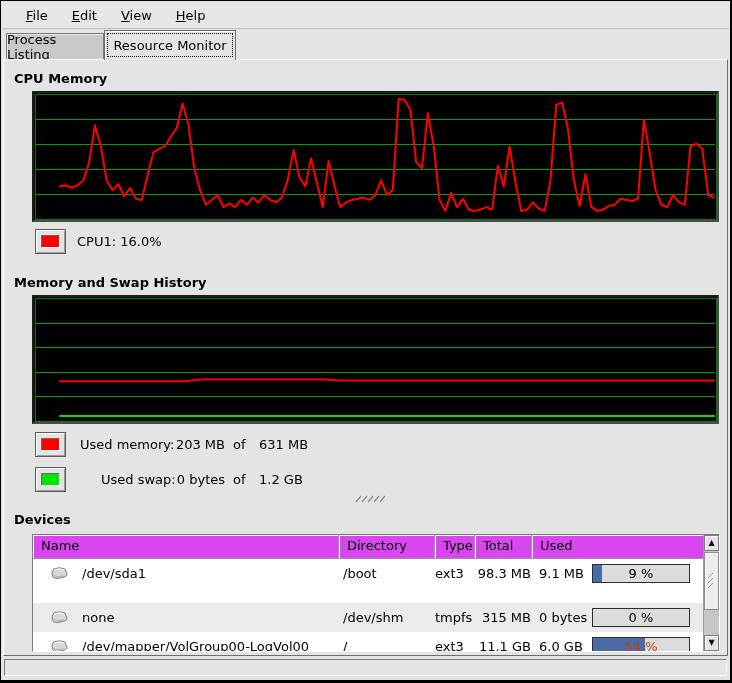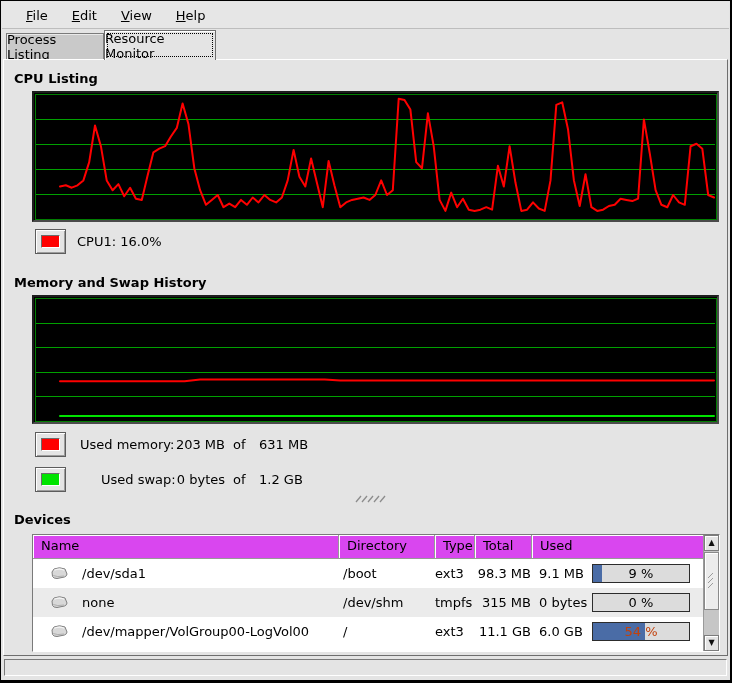--- a/index.html
+++ b/index.html
@@ -13,21 +13,21 @@
   
   .menubar{position:absolute;left:1px;right:1px;top:1px;height:27px;background:#e6e6e6;
     border-bottom:1px solid #bdbdbd;display:flex;align-items:center;padding-left:15px;}
   .menu-item{padding:4px 9px;margin-right:6px;cursor:default;}
   .menu-item .mn{text-decoration:underline;}
   
   .tabbar{position:absolute;left:2px;top:29px;height:29px;right:2px;}
   .tab{position:absolute;display:flex;align-items:center;justify-content:center;cursor:default;}
   .tab-inactive{left:3px;top:3px;width:98px;height:26px;background:#c9c9c9;
     border:1px solid #7a7a7a;border-bottom:none;box-shadow:inset 1px 1px 0 #e9e9e9;}
-  .tab-active{left:101px;top:0;width:112px;height:30px;background:#e4e4e4;
+  .tab-active{left:101px;top:0;width:132px;height:30px;background:#e4e4e4;
     border:1px solid #6e6e6e;border-bottom:none;box-shadow:inset 1px 1px 0 #fff;
     outline:1px dotted #000;outline-offset:-4px;z-index:3;}
   
   .page{position:absolute;left:2px;right:2px;top:58px;bottom:24px;background:#e4e4e4;
     border:1px solid;border-color:#fff #6e6e6e #6e6e6e #fff;z-index:1;}
   .sect-title{position:absolute;left:10px;font-weight:bold;}
   
   .graph{position:absolute;left:28px;width:687px;background:#000;
     border:2px solid #1c1c1c;border-right-color:#4a4a4a;border-bottom-color:#4a4a4a;}
   .graph svg{display:block;width:100%;height:100%;}
@@ -46,21 +46,21 @@
   .table{position:absolute;left:28px;top:474px;width:688px;height:118px;background:#fff;
     border:1px solid;border-color:#7a7a7a #fff #fff #7a7a7a;}
   .thead{display:flex;height:24px;background:#e4e4e4;}
   .th{background:#d946ef;border-right:1px solid #989898;border-bottom:1px solid #989898;
     box-shadow:inset 1px 1px 0 #fff;padding-left:8px;line-height:22px;cursor:default;
     overflow:hidden;white-space:nowrap;}
   .th-name{width:306px;}.th-dir{width:96px;}.th-type{width:40px;}.th-total{width:57px;}
   .th-used{flex:1;border-right:none;}
   .tbody{position:absolute;left:0;right:16px;top:24px;bottom:0;overflow:hidden;}
   .trow{display:flex;align-items:center;height:29px;background:#fff;}
-  .trow.alt{background:#ebebeb;}
+  .trow.alt{background:#ebebeb;margin-top:15px;}
   .td{white-space:nowrap;overflow:hidden;gap:8px;}
   .td-name{width:306px;display:flex;align-items:center;padding-left:18px;}
   .td-name svg{margin-right:6px;flex:none;}
   .td-dir{width:96px;padding-left:4px;}
   .td-type{width:40px;}
   .td-total{width:57px;text-align:right;padding-right:1px;}
   .td-usedtext{width:60px;padding-left:7px;}
   .pbar{position:relative;width:98px;height:19px;background:#dcdcdc;border:1px solid #2c2c2c;
     overflow:hidden;}
   .pbar-fill{position:absolute;left:0;top:0;bottom:0;}
@@ -99,21 +99,21 @@
     <div class="tab tab-inactive">
       <span>Process Listing</span>
     </div>
     <div class="tab tab-active">
       <span>Resource Monitor</span>
     </div>
   </div>
 
   <div class="page">
 
-    <div class="sect-title" style="top:11px;">CPU Listing</div>
+    <div class="sect-title" style="top:11px;">CPU Memory</div>
 
     <div class="graph" style="top:31px;height:131px;">
       <svg id="cpu-svg" viewBox="0 0 683 127" preserveAspectRatio="none">
           <rect x="1" y="1" width="681" height="125" fill="none" stroke="#007d00" stroke-width="1" shape-rendering="crispEdges"></rect>
           <line x1="2" y1="26.5" x2="681" y2="26.5" stroke="#00a000" stroke-width="1" shape-rendering="crispEdges"></line>
           <line x1="2" y1="51.5" x2="681" y2="51.5" stroke="#00a000" stroke-width="1" shape-rendering="crispEdges"></line>
           <line x1="2" y1="76.5" x2="681" y2="76.5" stroke="#00a000" stroke-width="1" shape-rendering="crispEdges"></line>
           <line x1="2" y1="101.5" x2="681" y2="101.5" stroke="#00a000" stroke-width="1" shape-rendering="crispEdges"></line>
           <polyline points="26.0,93.5 31.8,92.3 37.7,94.7 43.5,92.3 49.4,87.4 55.2,69.1 61.0,32.5 66.9,53.2 72.7,87.4 78.6,97.2 84.4,91.1 90.2,103.3 96.1,94.7 101.9,105.7 107.8,106.9 113.6,82.5 119.4,59.3 125.3,55.7 131.1,53.2 136.9,43.5 142.8,34.9 148.6,10.5 154.5,31.3 160.3,75.2 166.1,97.2 172.0,111.8 177.8,106.9 183.7,102.0 189.5,114.2 195.3,110.6 201.2,114.2 207.0,106.9 212.9,111.8 218.7,104.5 224.5,109.4 230.4,102.0 236.2,106.9 242.1,109.4 247.9,104.5 253.7,87.4 259.6,56.9 265.4,83.7 271.3,93.5 277.1,65.4 282.9,89.8 288.8,114.2 294.6,67.9 300.4,92.3 306.3,114.2 312.1,109.4 318.0,106.9 323.8,105.7 329.6,104.5 335.5,106.9 341.3,102.0 347.2,87.4 353.0,102.0 358.8,97.2 364.7,5.7 370.5,6.9 376.4,16.6 382.2,69.1 388.0,75.2 393.9,20.3 399.7,53.2 405.6,106.9 411.4,117.9 417.2,99.6 423.1,114.2 428.9,105.7 434.8,116.7 440.6,117.9 446.4,116.7 452.3,114.2 458.1,116.7 463.9,72.8 469.8,93.5 475.6,53.2 481.5,89.8 487.3,117.9 493.1,116.7 499.0,109.4 504.8,115.5 510.7,117.9 516.5,87.4 522.3,11.8 528.2,9.3 534.0,36.2 539.9,87.4 545.7,113.0 551.5,81.3 557.4,114.2 563.2,117.9 569.1,116.7 574.9,113.0 580.7,111.8 586.6,105.7 592.4,106.9 598.3,108.1 604.1,105.7 609.9,26.4 615.8,60.6 621.6,97.2 627.4,111.8 633.3,114.2 639.1,102.0 645.0,109.4 650.8,111.8 656.6,53.2 662.5,50.8 668.3,55.7 674.2,102.0 680.0,104.5" fill="none" stroke="#ff0000" stroke-width="2" stroke-linejoin="round" stroke-linecap="round"></polyline>
         </svg>

